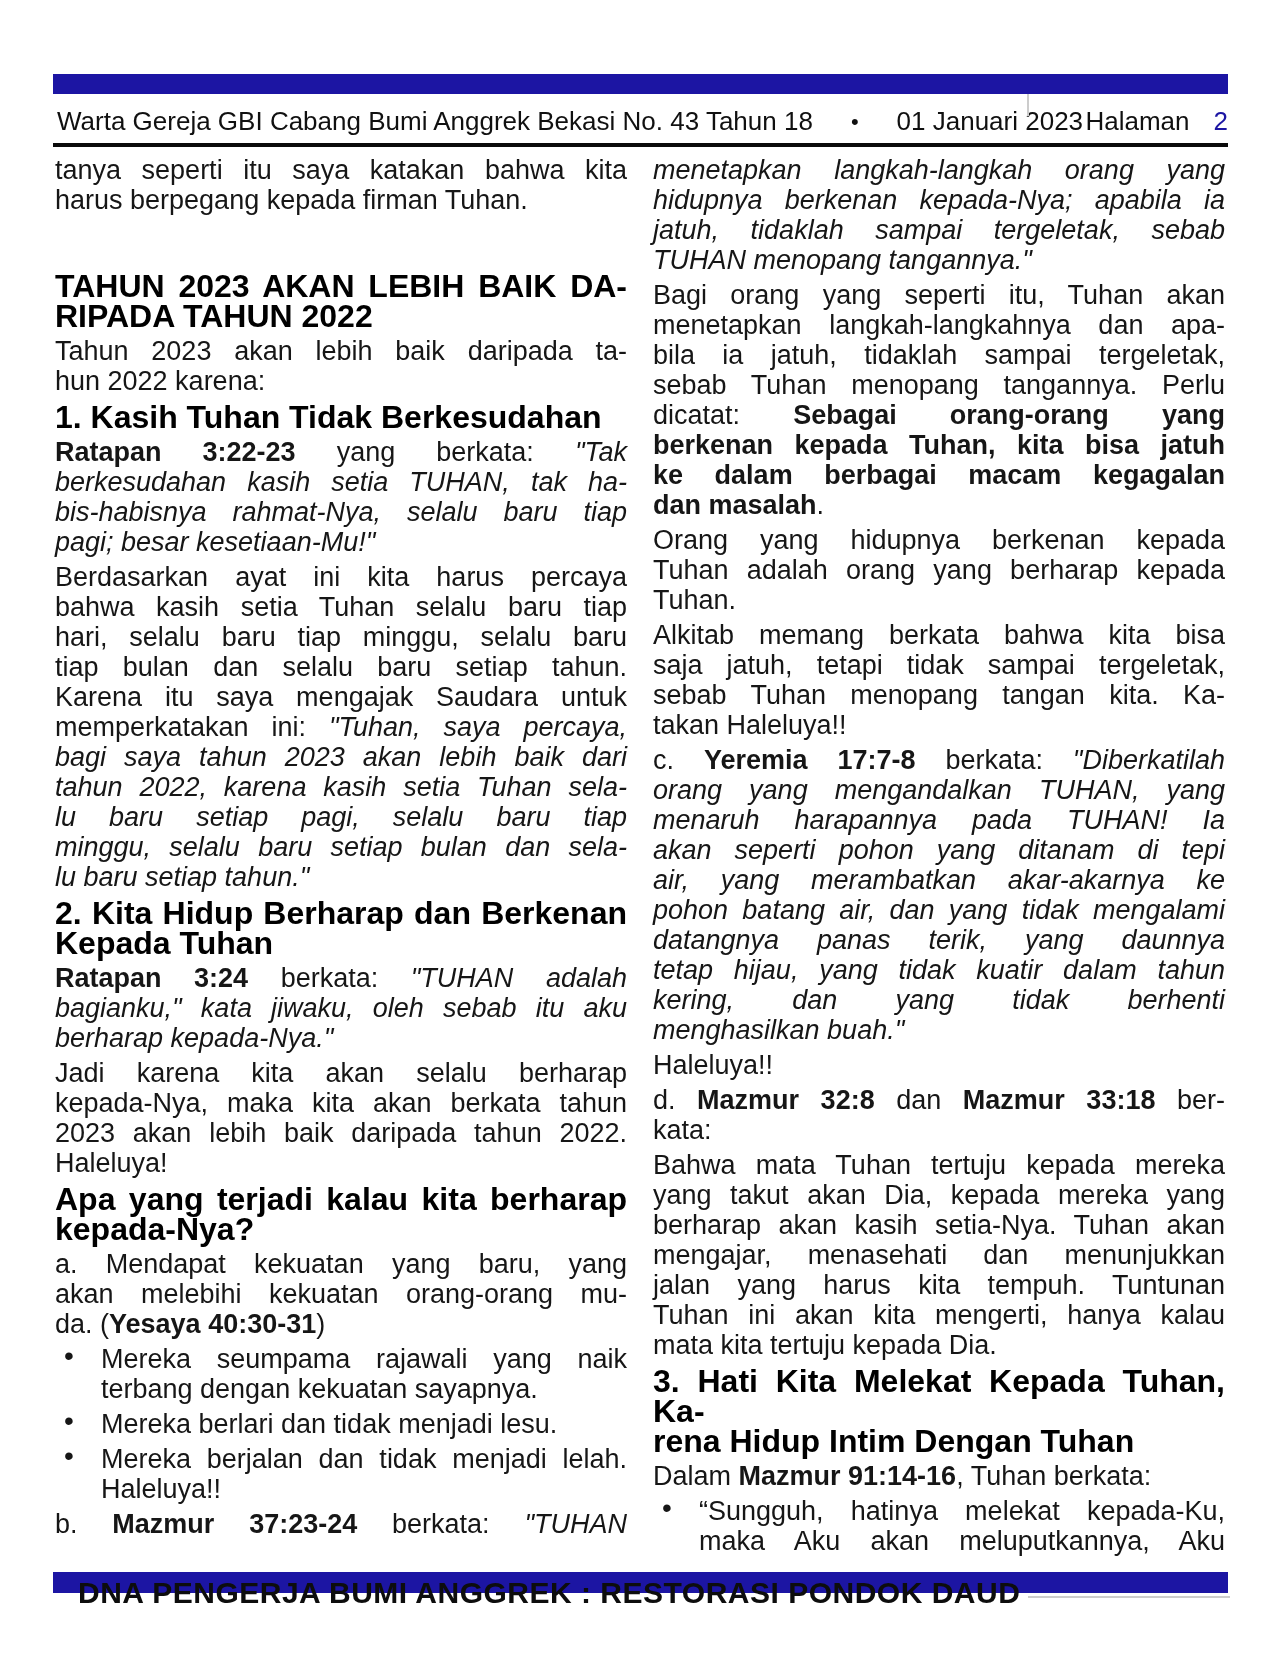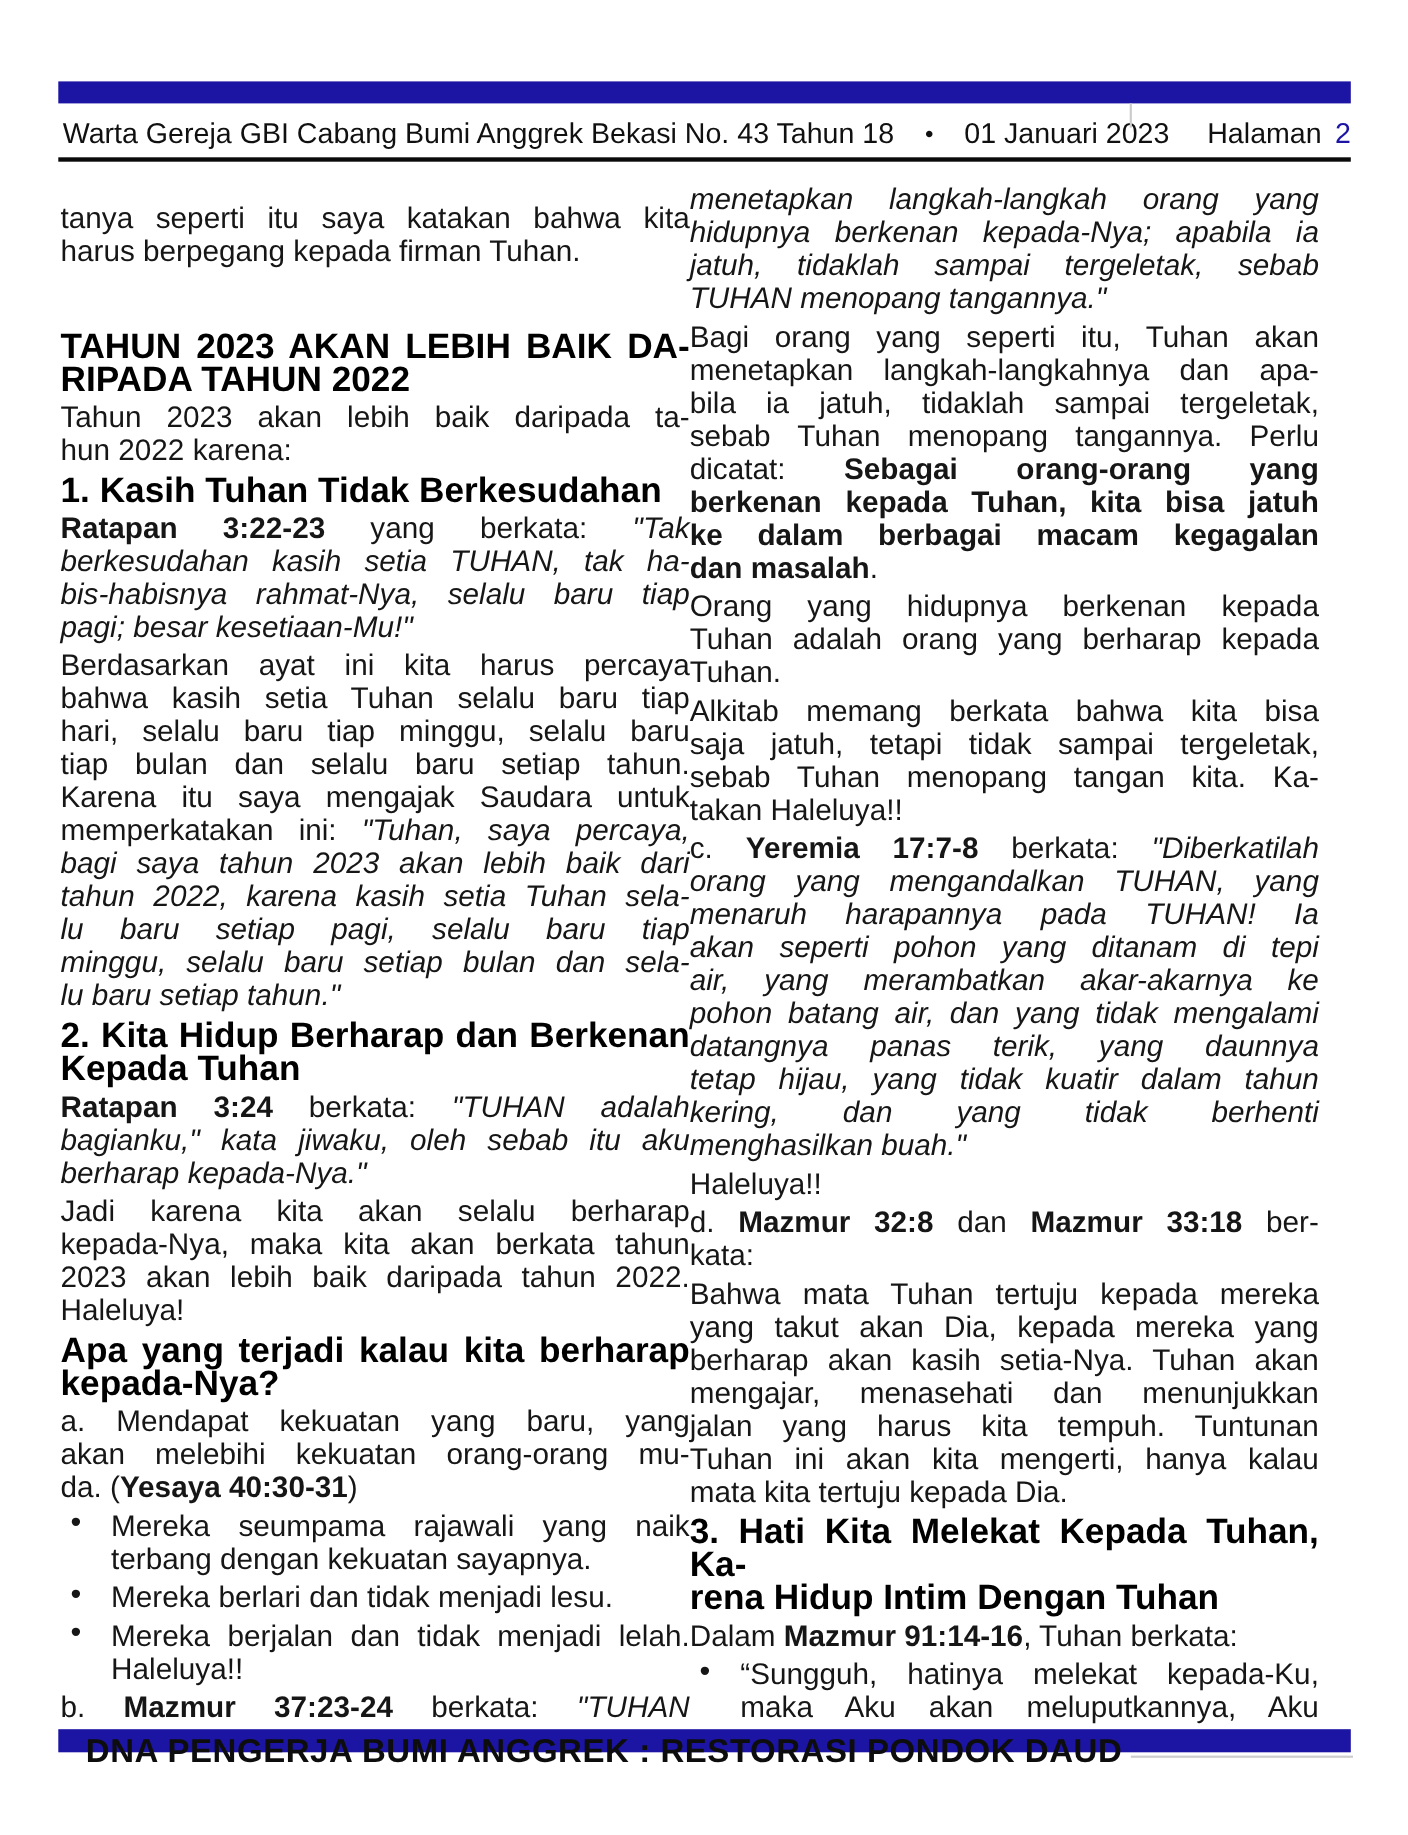--- a/index.html
+++ b/index.html
@@ -6,26 +6,26 @@
   html,body{margin:0;padding:0;background:#ffffff;}
   .page{
     position:relative;width:1280px;height:1668px;overflow:hidden;background:#ffffff;
     font-family:"Liberation Sans","DejaVu Sans",sans-serif;color:#161616;
   }
   .topbar{margin:74px 52px 0 53px;height:20px;}
   .header-row{
     display:flex;align-items:baseline;margin:12px 52px 0 57px;
     font-size:26px;color:#101010;white-space:nowrap;
   }
-  .header-left{display:flex;align-items:flex-end;gap:28px;}
+  .header-left{display:flex;align-items:flex-end;gap:38px;}
   .header-sep{font-size:22px;position:relative;top:-2px;}
   .header-spacer{flex:1;}
-  .page-indicator{display:flex;gap:12px;align-items:flex-end;}
+  .page-indicator{display:flex;gap:24px;align-items:flex-end;}
   .header-rule{height:4px;background:#0a0a0a;margin:6px 52px 0 53px;}
-  .columns{display:flex;margin:19px 0 0 55px;align-items:flex-end;}
+  .columns{display:flex;gap:26px;margin:8px 0 0 55px;}
   .col{width:572px;font-size:27px;line-height:30px;}
   .block{margin:0 0 5px 0;}
   .heading{font-weight:bold;font-size:32px;color:#000;margin-top:6px;}
   .gap-large{margin-top:56px;}
   .line{text-align:justify;}
   .line.just{text-align-last:justify;}
   .line.last{text-align-last:left;}
   span.b{font-weight:bold;}
   span.i{font-style:italic;}
   .bullet{position:relative;padding-left:46px;}

